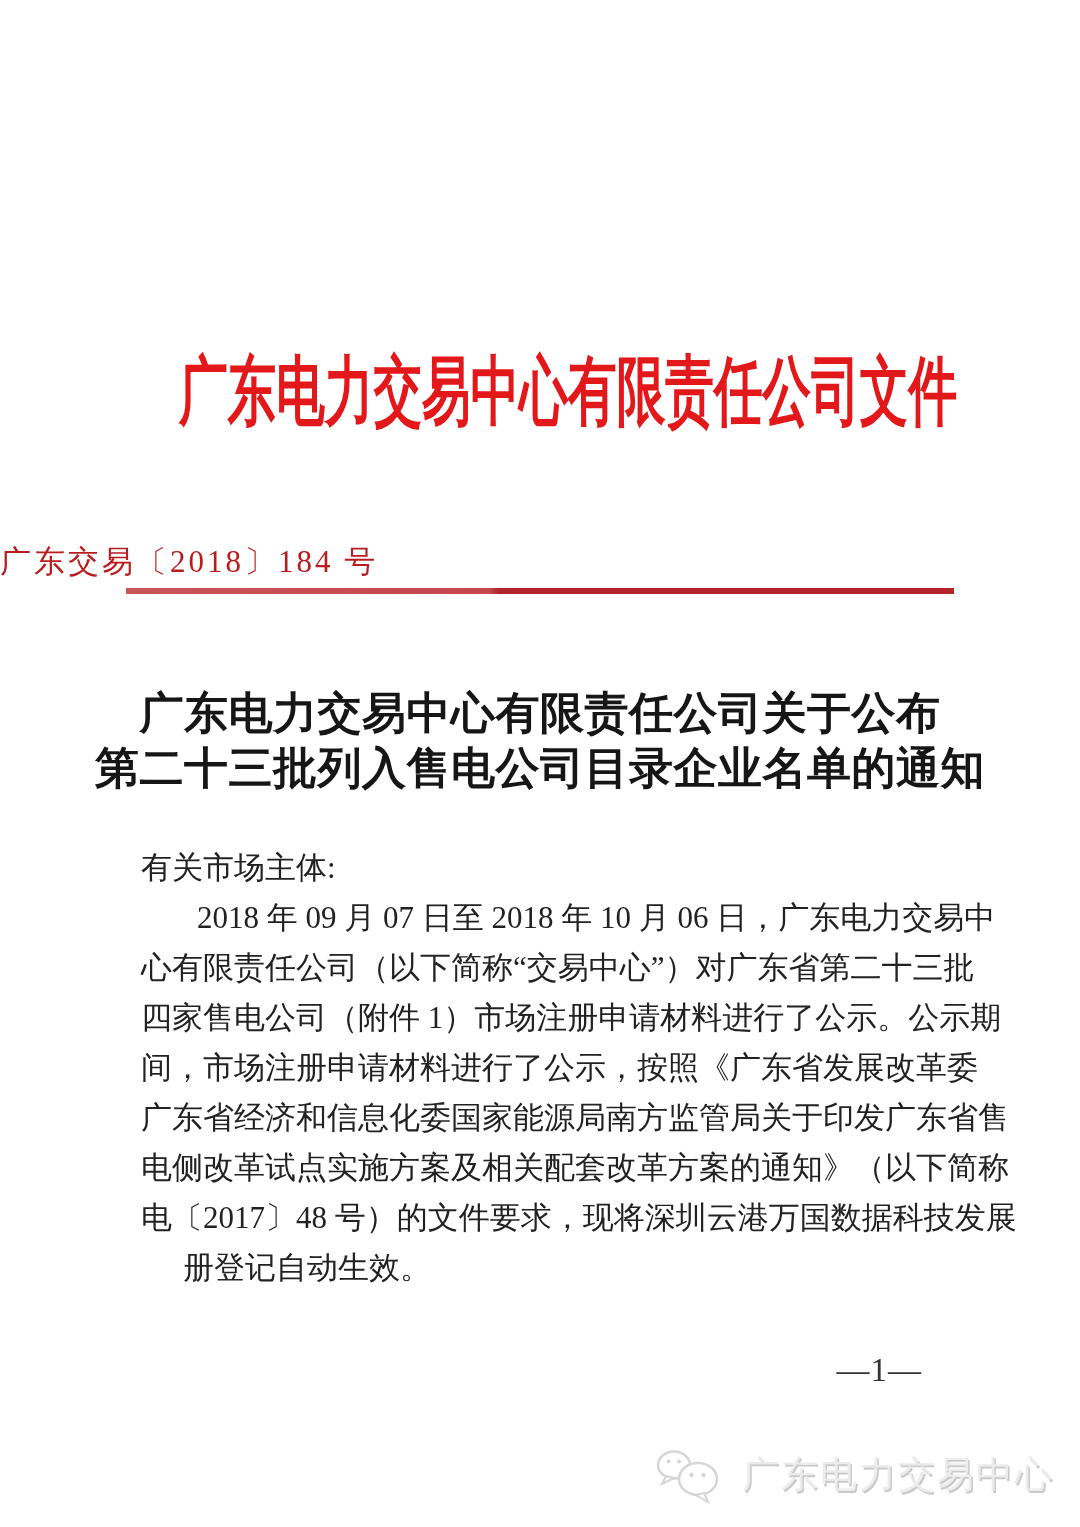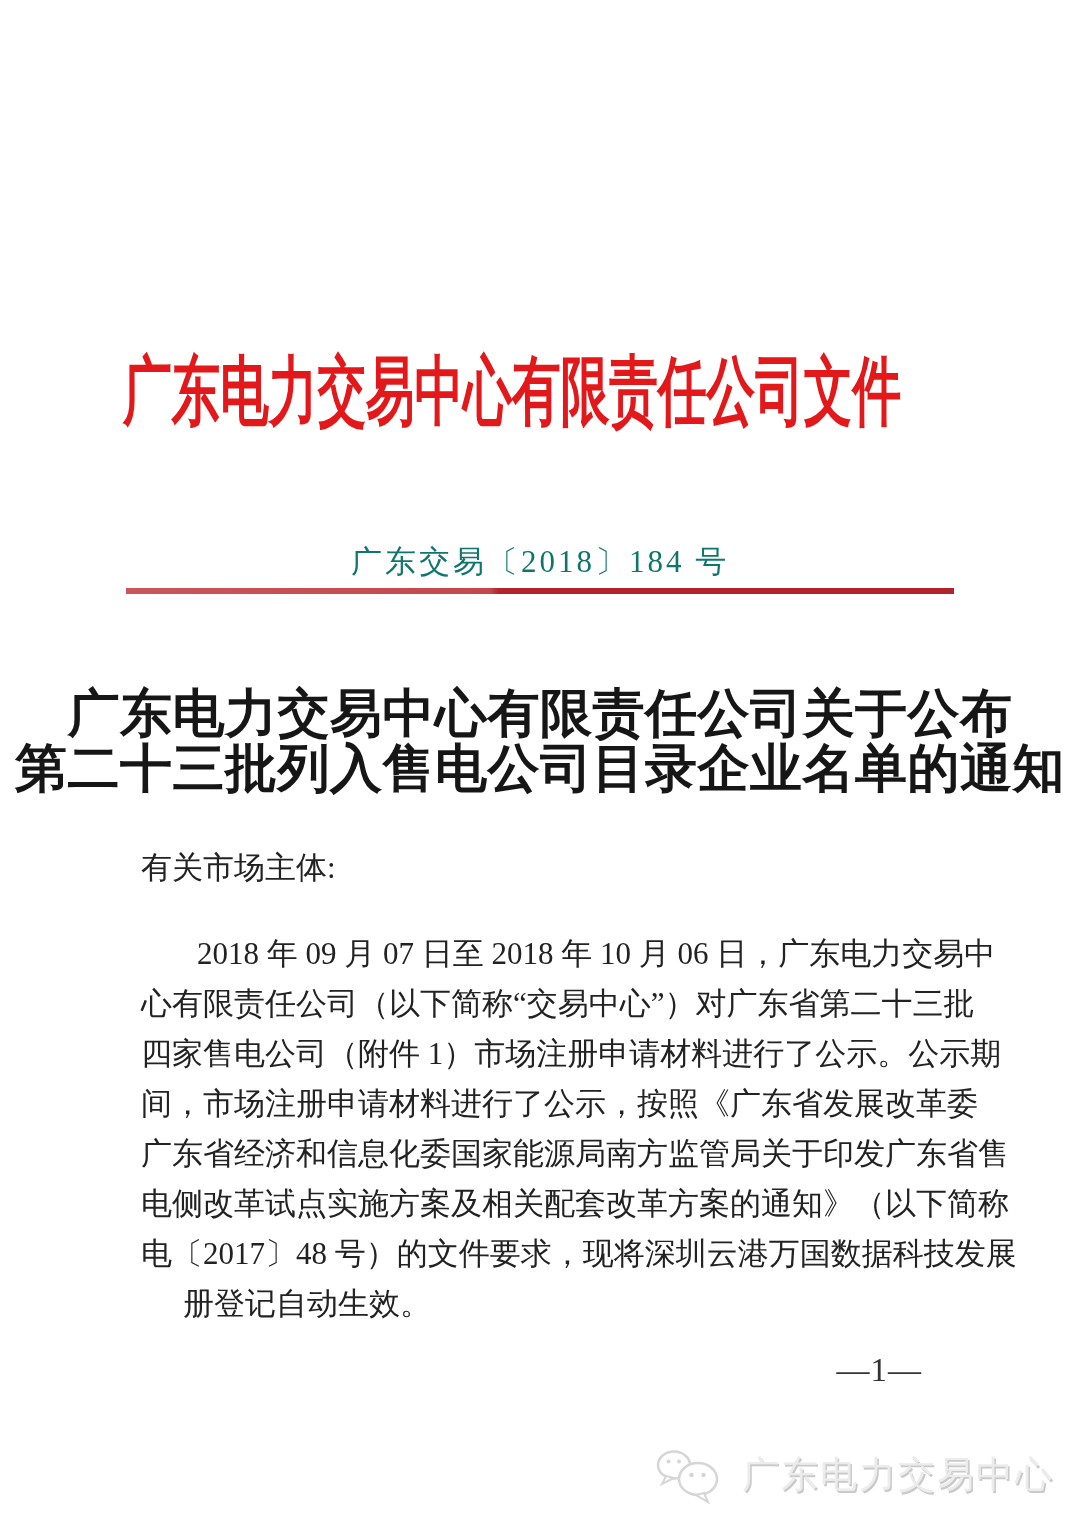--- a/index.html
+++ b/index.html
@@ -13,63 +13,63 @@
     font-family: "Liberation Serif", "DejaVu Serif", serif;
     color: #1e1e1e;
   }
 
   
   .red-head {
     position: absolute;
     top: 348px;
     left: 0;
     width: 100%;
-    text-align: left;
+    text-align: right;
     white-space: nowrap;
   }
   .red-head .stretch {
     display: inline-block;
     font-size: 64px;
     font-weight: bold;
     color: #e2181b;
     letter-spacing: 0px;
     transform: scale(0.76, 1.18);
     transform-origin: center center;
   }
 
   
   .doc-number {
     position: absolute;
     top: 541px;
     left: 0;
     width: 100%;
-    text-align: center;
+    text-align: left;
     font-size: 31px;
     letter-spacing: 3px;
-    color: #0f766e;
+    color: #b91c1c;
   }
 
   
   .red-rule {
     position: absolute;
     top: 588px;
     left: 126px;
     width: 828px;
     height: 6px;
     background: linear-gradient(to right, #c9565a 0%, #c4474c 44%, #b2232b 45%, #b2232b 100%);
   }
 
   
   .notice-title {
     position: absolute;
     top: 686px;
     left: 0;
     width: 100%;
     text-align: center;
-    font-size: 52px;
+    font-size: 44px;
     line-height: 55px;
     font-weight: bold;
     color: #161616;
     letter-spacing: 0.5px;
   }
 
   
   .body-text {
     position: absolute;
     top: 843px;
@@ -81,21 +81,21 @@
   }
   .body-line {
     text-align: justify;
     text-align-last: justify;
     white-space: nowrap;
   }
   .body-line.salutation {
     text-align: right;
     text-align-last: left;
   }
-  .body-line.indent { text-indent: 56px; margin-top: 36px; }
+  .body-line.indent { text-indent: 56px; }
   .body-line.last {
     text-align: left;
     text-align-last: left;
     margin-left: 42px;
   }
 
   
   .page-number {
     position: absolute;
     top: 1352px;

